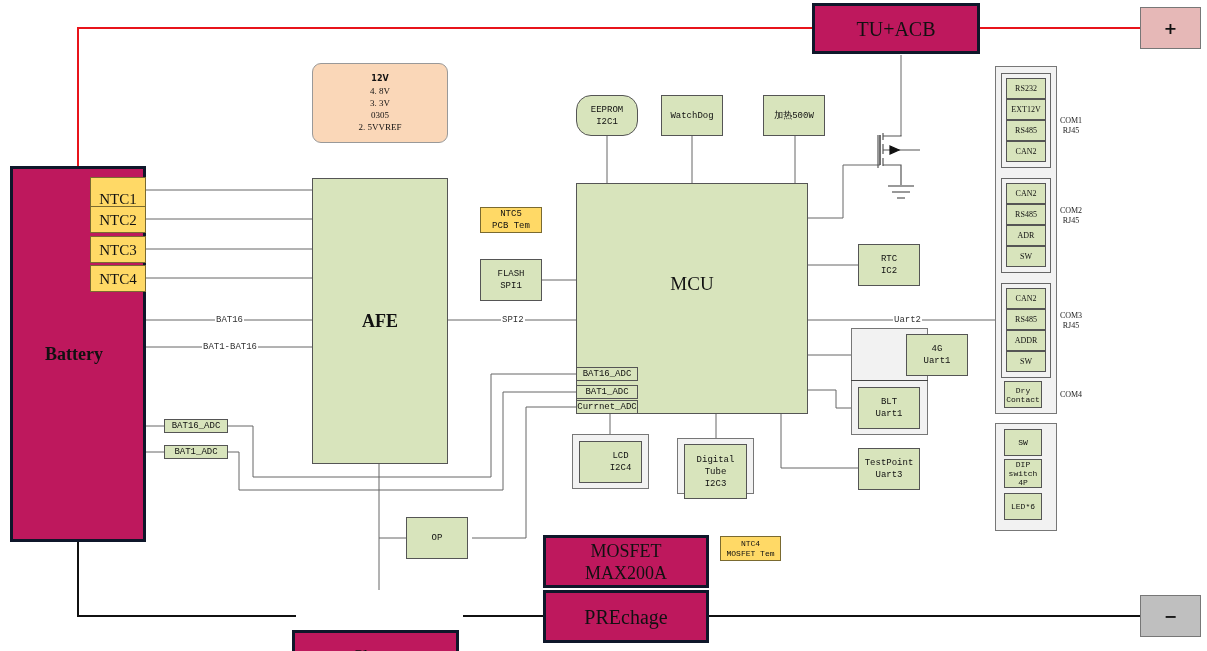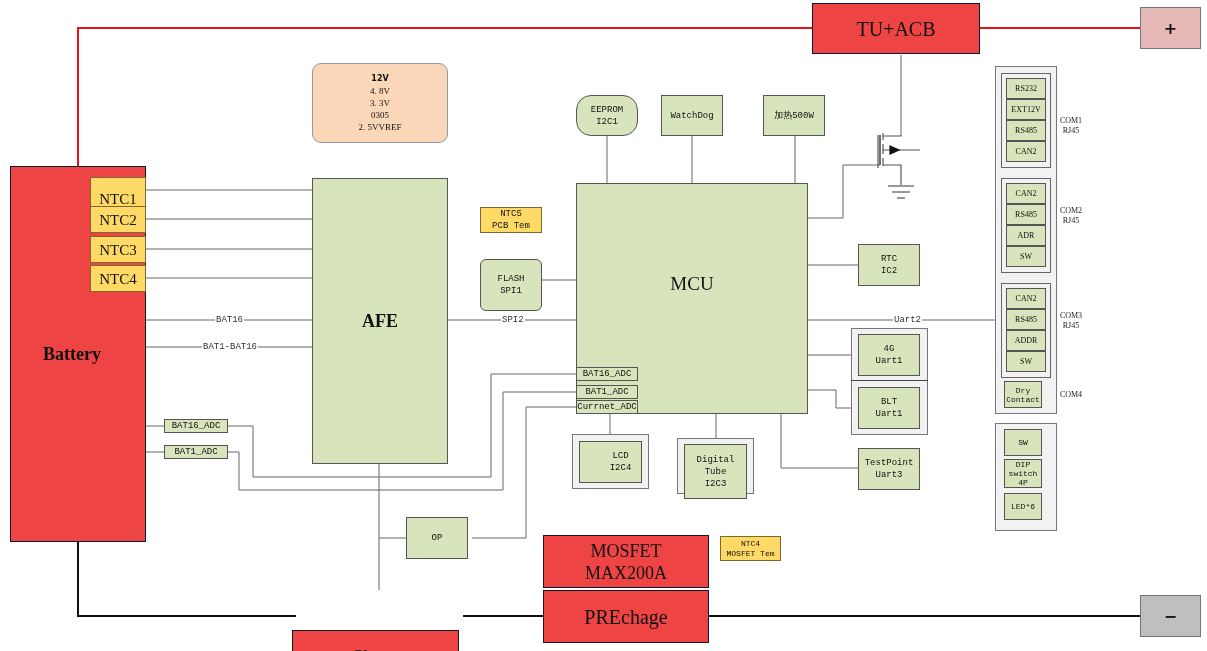--- a/index.html
+++ b/index.html
@@ -1,20 +1,20 @@
 <!DOCTYPE html>
 <html><head>
 <meta charset="utf-8">
 <style>
   html, body { margin: 0; padding: 0; background: #ffffff; }
   body { width: 1207px; height: 651px; position: relative; overflow: hidden; font-family: "DejaVu Serif", serif; }
   svg.wires { position: absolute; left: 0; top: 0; width: 1207px; height: 651px; }
   .blk { position: absolute; box-sizing: border-box; display: flex; align-items: center; justify-content: center; text-align: center; white-space: pre-line; color: #111; font-family: "Liberation Mono", monospace; font-size: 9px; line-height: 12px; }
   .green { background: #d8e4bc; border: 1px solid #555; }
-  .orange { background: #ef4444; border: 1px solid #0f172a; font-family: "Liberation Serif", serif; font-size: 20px; line-height: 24px; }
+  .orange { background: #be185d; border: 3px solid #0f172a; font-family: "Liberation Serif", serif; font-size: 20px; line-height: 24px; }
   .yellow { background: #ffd966; border: 1px solid #7a6a30; }
   .peach { background: #fad7b8; border: 1px solid #999; }
   .frame { position: absolute; box-sizing: border-box; background: #f2f2f2; border: 1px solid #777; }
   .frame-in { position: absolute; box-sizing: border-box; border: 1px solid #666; background: transparent; }
   .lbl { position: absolute; font-family: "Liberation Mono", monospace; font-size: 9px; color: #333; background: #fff; padding: 0 1px; line-height: 10px; }
   .side-lbl { position: absolute; font-family: "Liberation Serif", serif; font-size: 8px; line-height: 10px; color: #222; text-align: center; white-space: pre-line; }
   .big { font-family: "Liberation Serif", serif; font-size: 18px; font-weight: bold; }
   .ntc { font-family: "Liberation Serif", serif; font-size: 15px; }
   .term { position: absolute; box-sizing: border-box; display: flex; align-items: center; justify-content: center; font-family: "DejaVu Sans", sans-serif; font-size: 16px; font-weight: bold; color: #111; border: 1px solid #777; }
 </style>
@@ -122,32 +122,32 @@
 </div>
 <div class="blk green" style="left:576px;top:367px;width:62px;height:14px;"><span>BAT16_ADC</span></div>
 <div class="blk green" style="left:576px;top:385px;width:62px;height:14px;"><span>BAT1_ADC</span></div>
 <div class="blk green" style="left:576px;top:400px;width:62px;height:14px;"><span>Currnet_ADC</span></div>
 
 <div class="blk green" style="left:164px;top:419px;width:64px;height:14px;"><span>BAT16_ADC</span></div>
 <div class="blk green" style="left:164px;top:445px;width:64px;height:14px;"><span>BAT1_ADC</span></div>
 
 <div class="blk yellow" style="left:480px;top:207px;width:62px;height:26px;"><span>NTC5
 PCB Tem</span></div>
-<div class="blk green" style="left:480px;top:259px;width:62px;height:52px;border-radius:6px;"><span>FLASH
+<div class="blk green" style="left:480px;top:259px;width:62px;height:42px;"><span>FLASH
 SPI1</span></div>
 <div class="blk green" style="left:576px;top:95px;width:62px;height:41px;border-radius:15px;"><span>EEPROM
 I2C1</span></div>
 <div class="blk green" style="left:661px;top:95px;width:62px;height:41px;"><span>WatchDog</span></div>
 <div class="blk green" style="left:763px;top:95px;width:62px;height:41px;"><span>加热500W</span></div>
 <div class="blk green" style="left:858px;top:244px;width:62px;height:42px;"><span>RTC
 IC2</span></div>
 
 <div class="frame" style="left:851px;top:328px;width:77px;height:107px;"></div>
 <div class="frame-in" style="left:851px;top:380px;width:77px;height:1px;border:none;border-top:1px solid #444;"></div>
-<div class="blk green" style="left:858px;top:334px;width:62px;height:42px;"><span>4G
+<div class="blk green" style="left:906px;top:334px;width:62px;height:42px;"><span>4G
 Uart1</span></div>
 <div class="blk green" style="left:858px;top:387px;width:62px;height:42px;"><span>BLT
 Uart1</span></div>
 <div class="blk green" style="left:858px;top:448px;width:62px;height:42px;"><span>TestPoint
 Uart3</span></div>
 
 <div class="frame" style="left:572px;top:434px;width:77px;height:55px;"></div>
 <div class="blk green" style="left:579px;top:441px;width:63px;height:42px;padding-left:20px;"><span>LCD
 I2C4</span></div>
 <div class="frame" style="left:677px;top:438px;width:77px;height:56px;"></div>

